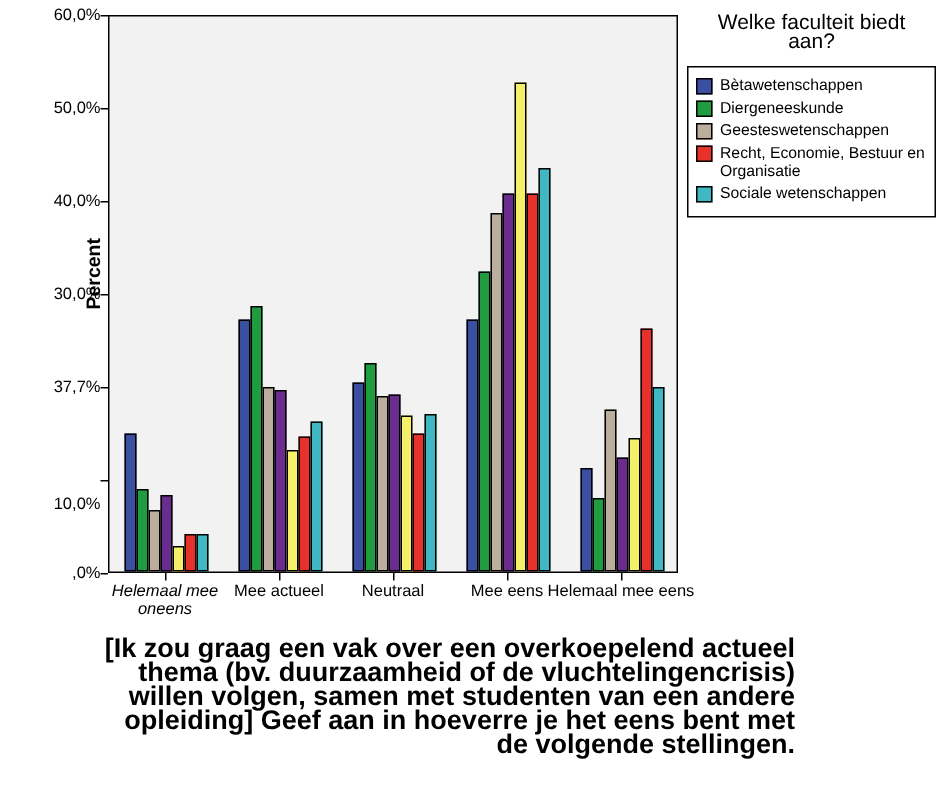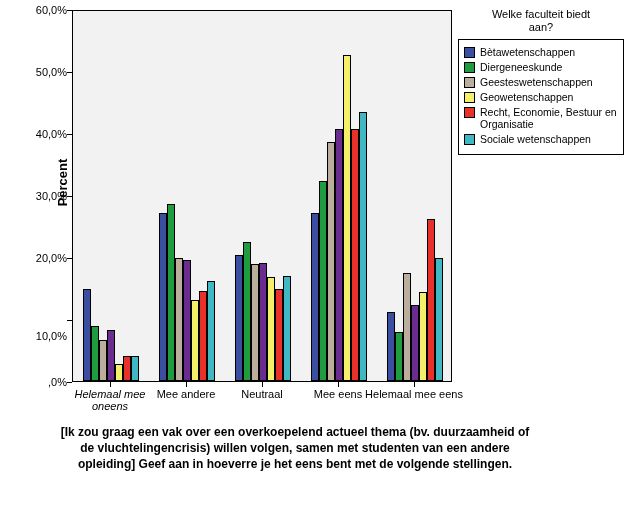--- a/index.html
+++ b/index.html
@@ -92,24 +92,24 @@
   }
 
   
   .legend {
     position: absolute;
     left: 458px;
     top: 8px;
     width: 166px;
   }
   .legend-title {
-    font-size: 11px;
+    font-size: 14px;
     text-align: center;
     line-height: 13px;
-    margin-bottom: 5px;
+    margin-bottom: 10px;
   }
   .legend-box {
     border: 1px solid #000;
     padding: 6px 5px 6px 5px;
     box-sizing: border-box;
   }
   .legend-item {
     display: flex;
     align-items: flex-start;
     margin-bottom: 3px;
@@ -127,22 +127,22 @@
     font-size: 10.5px;
     line-height: 12px;
   }
 
   
   .caption {
     position: absolute;
     left: 60px;
     top: 424px;
     width: 470px;
-    text-align: center;
-    font-size: 12px;
+    text-align: right;
+    font-size: 18px;
     font-weight: bold;
     line-height: 16px;
   }
 </style>
 </head>
 <body>
 
 <div id="root">
 
   <div class="ylabel">Percent</div>
@@ -185,36 +185,36 @@
         <div class="bar" title="Recht, Economie, Bestuur en Organisatie / Helemaal mee eens: 26.2%" style="left: 354px; width: 8px; height: 162.44px; background: rgb(232, 49, 42);"></div>
         <div class="bar" title="Sociale wetenschappen / Helemaal mee eens: 19.8%" style="left: 362px; width: 8px; height: 122.76px; background: rgb(63, 184, 196);"></div>
       </div>
   </div>
 
   <div id="yticks">
       <div class="ytick" style="top: 382px; left: 7px; right: auto; position: absolute;">,0%</div>
       <div style="position: absolute; left: 67px; top: 382px; width: 5px; height: 1px; background: rgb(0, 0, 0);"></div>
       <div class="ytick" style="top: 336px; left: 7px; right: auto; position: absolute;">10,0%</div>
       <div style="position: absolute; left: 67px; top: 320px; width: 5px; height: 1px; background: rgb(0, 0, 0);"></div>
-      <div class="ytick" style="top: 258px; left: 7px; right: auto; position: absolute;">20,0%</div>
+      <div class="ytick" style="top: 258px; left: 7px; right: auto; position: absolute;">37,7%</div>
       <div style="position: absolute; left: 67px; top: 258px; width: 5px; height: 1px; background: rgb(0, 0, 0);"></div>
       <div class="ytick" style="top: 196px; left: 7px; right: auto; position: absolute;">30,0%</div>
       <div style="position: absolute; left: 67px; top: 196px; width: 5px; height: 1px; background: rgb(0, 0, 0);"></div>
       <div class="ytick" style="top: 134px; left: 7px; right: auto; position: absolute;">40,0%</div>
       <div style="position: absolute; left: 67px; top: 134px; width: 5px; height: 1px; background: rgb(0, 0, 0);"></div>
       <div class="ytick" style="top: 72px; left: 7px; right: auto; position: absolute;">50,0%</div>
       <div style="position: absolute; left: 67px; top: 72px; width: 5px; height: 1px; background: rgb(0, 0, 0);"></div>
       <div class="ytick" style="top: 10px; left: 7px; right: auto; position: absolute;">60,0%</div>
       <div style="position: absolute; left: 67px; top: 10px; width: 5px; height: 1px; background: rgb(0, 0, 0);"></div>
     </div>
   <div id="xticks">
       <div class="xtick-mark" style="left: 110px; top: 382px;"></div>
       <div class="xgroup-label" style="left: 110px; top: 388px; font-style: italic;">Helemaal mee oneens</div>
       <div class="xtick-mark" style="left: 186px; top: 382px;"></div>
-      <div class="xgroup-label" style="left: 186px; top: 388px;">Mee andere</div>
+      <div class="xgroup-label" style="left: 186px; top: 388px;">Mee actueel</div>
       <div class="xtick-mark" style="left: 262px; top: 382px;"></div>
       <div class="xgroup-label" style="left: 262px; top: 388px;">Neutraal</div>
       <div class="xtick-mark" style="left: 338px; top: 382px;"></div>
       <div class="xgroup-label" style="left: 338px; top: 388px;">Mee eens</div>
       <div class="xtick-mark" style="left: 414px; top: 382px;"></div>
       <div class="xgroup-label" style="left: 414px; top: 388px;">Helemaal mee eens</div>
     </div>
 
   <div class="legend">
     <div class="legend-title">
@@ -226,24 +226,20 @@
           <span class="legend-swatch" style="background: rgb(59, 79, 160);"></span>
           <span class="legend-label">Bètawetenschappen</span>
         </div>
         <div class="legend-item">
           <span class="legend-swatch" style="background: rgb(31, 156, 63);"></span>
           <span class="legend-label">Diergeneeskunde</span>
         </div>
         <div class="legend-item">
           <span class="legend-swatch" style="background: rgb(188, 174, 156);"></span>
           <span class="legend-label">Geesteswetenschappen</span>
-        </div>
-        <div class="legend-item">
-          <span class="legend-swatch" style="background: rgb(245, 240, 106);"></span>
-          <span class="legend-label">Geowetenschappen</span>
         </div>
         <div class="legend-item">
           <span class="legend-swatch" style="background: rgb(232, 49, 42);"></span>
           <span class="legend-label">Recht, Economie, Bestuur en Organisatie</span>
         </div>
         <div class="legend-item">
           <span class="legend-swatch" style="background: rgb(63, 184, 196);"></span>
           <span class="legend-label">Sociale wetenschappen</span>
         </div>
       </div>

